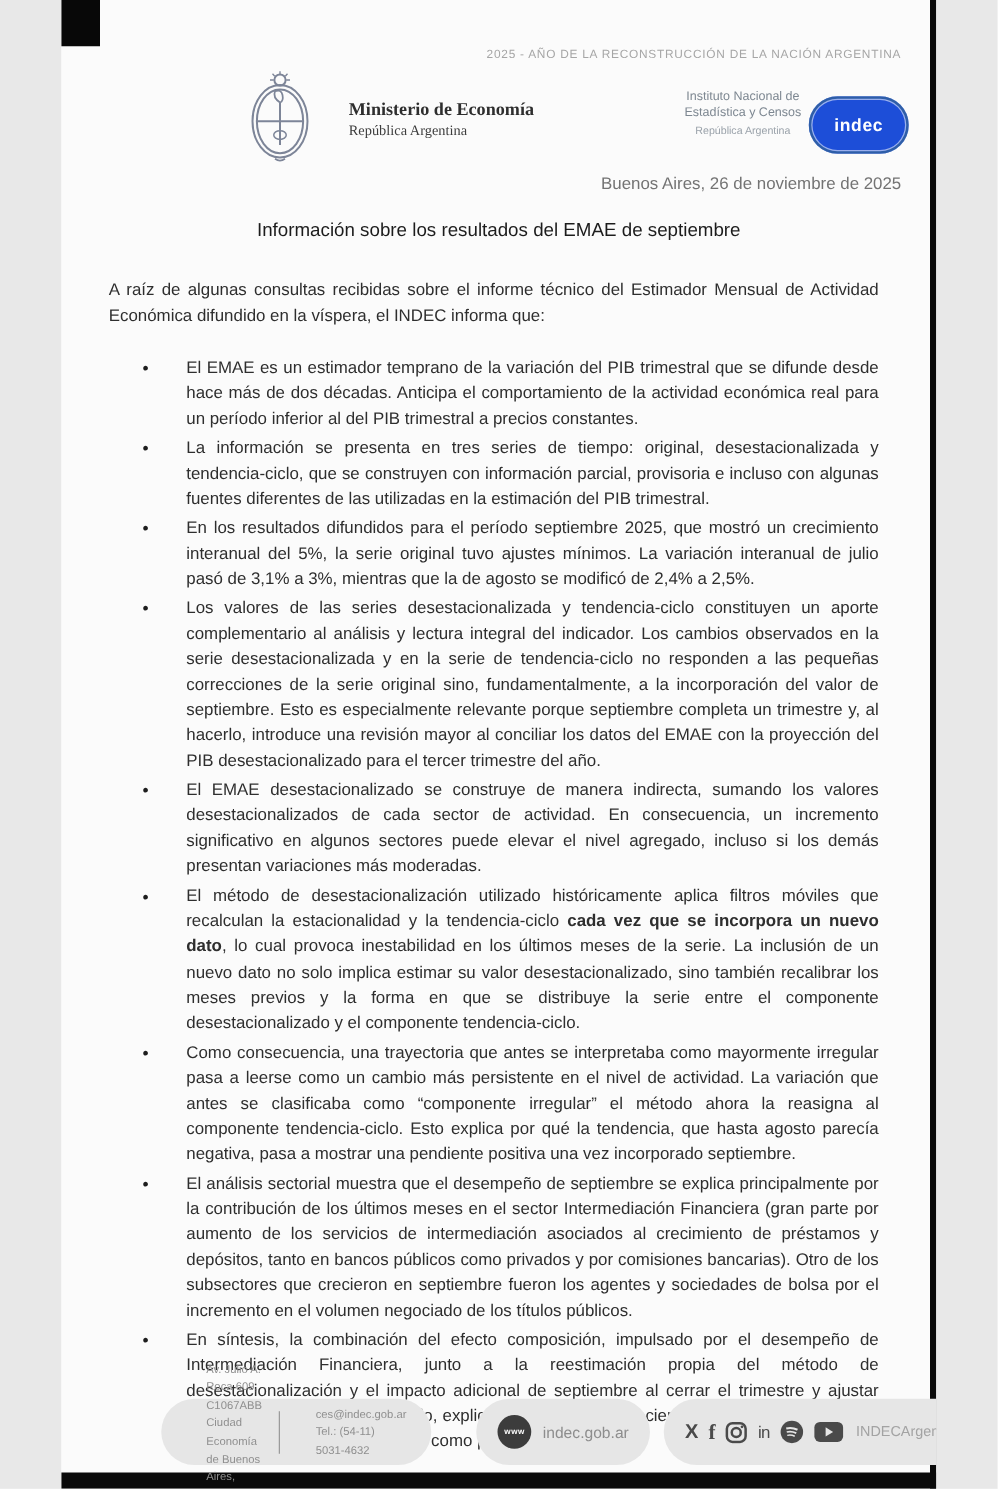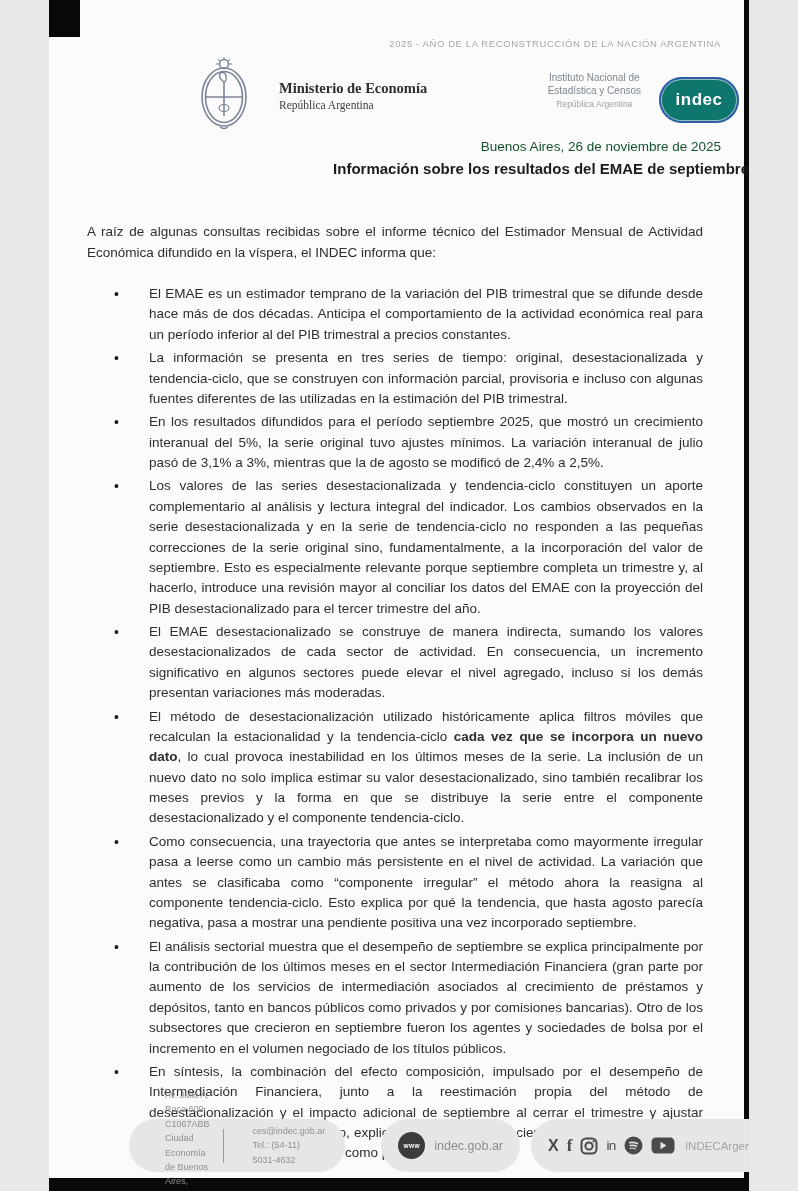--- a/index.html
+++ b/index.html
@@ -20,34 +20,34 @@
   }
   .ministry-block { position:absolute; top:56px; left:146px; display:flex; align-items:flex-start; }
   .ministry-text { margin-left:26px; padding-top:24px; font-family:"Liberation Serif", serif; }
   .ministry-name { font-weight:bold; font-size:14.5px; color:#2e2e2e; }
   .ministry-country { font-size:11.5px; color:#3d3d3d; margin-top:2px; }
 
   .institute-block { position:absolute; top:72px; right:108px; text-align:center;
     font-size:10px; line-height:1.25; color:#7d8791; }
   .institute-sub { font-size:8.5px; color:#9aa2aa; margin-top:2px; }
   .indec-logo {
-    position:absolute; top:77px; right:10px; width:80px; height:46px;
-    background:#0f766e; border-radius:23px;
+    position:absolute; top:77px; right:22px; width:80px; height:46px;
+    background:#1d4ed8; border-radius:23px;
     display:flex; align-items:center; justify-content:center;
-    color:#ffffff; font-weight:bold; font-size:17px; letter-spacing:0.5px;
+    color:#ffffff; font-weight:bold; font-size:14px; letter-spacing:0.5px;
     box-shadow: inset 0 0 0 2px #2e5ea8, inset 0 0 0 3px rgba(255,255,255,0.55);
   }
 
   .dateline {
     position:absolute; top:139px; right:28px;
-    font-size:13.5px; color:#14532d;
+    font-size:13.5px; color:#737373;
   }
   .doc-title {
-    position:absolute; top:160px; left:0; width:100%;
-    text-align:right; font-weight:bold; font-size:15px; color:#1c1c1c;
+    position:absolute; top:176px; left:0; width:100%;
+    text-align:center; font-weight:normal; font-size:15px; color:#1c1c1c;
   }
 
   
   .content { position:absolute; top:222px; left:38px; right:46px; }
   .intro { font-size:13.5px; line-height:1.52; text-align:justify; color:#2e2e2e; }
   ul.bullets { margin-top:21px; padding-left:62px; list-style:none; }
   ul.bullets li {
     position:relative; text-align:justify; font-size:13.5px; line-height:1.51;
     color:#2e2e2e; margin-bottom:3px;
   }

